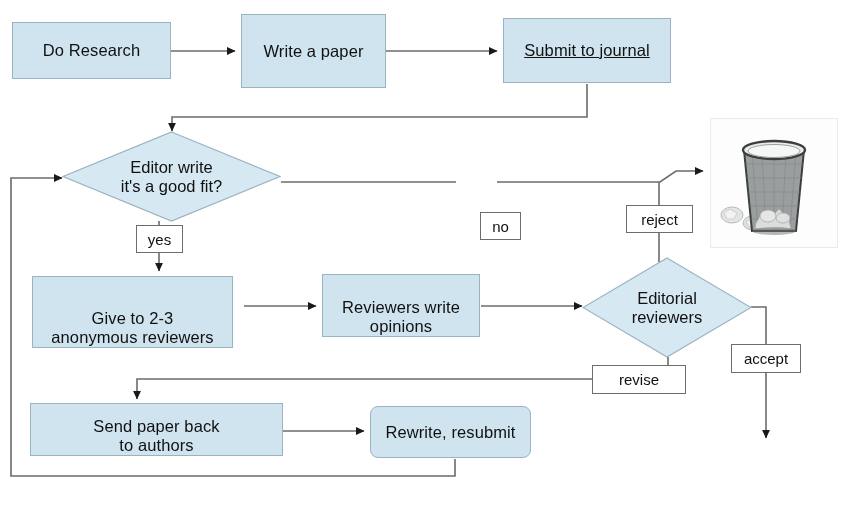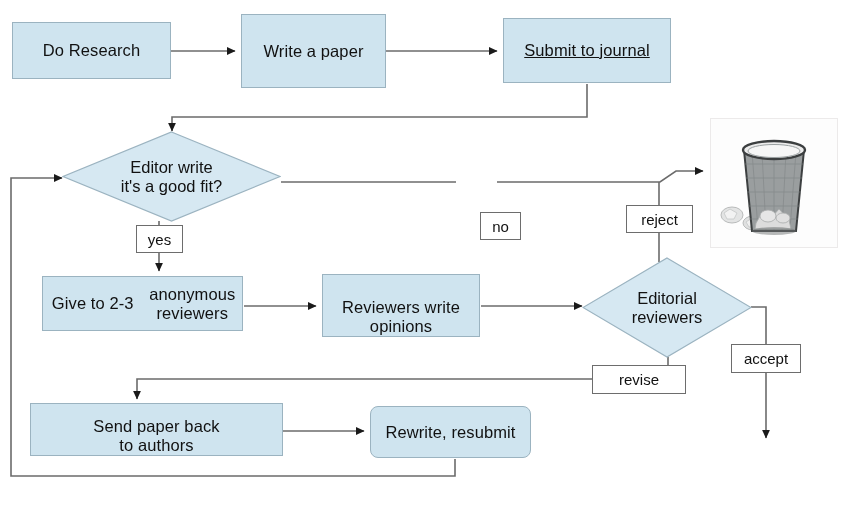--- a/index.html
+++ b/index.html
@@ -147,21 +147,21 @@
   <div class="diamond-wrap" style="left:62px; top:131px; width:219px; height:91px;">
     <svg width="219" height="91" viewBox="0 0 219 91" xmlns="http://www.w3.org/2000/svg">
       <polygon points="109.5,1 218,45.5 109.5,90 1,45.5" fill="#d6e8f2" stroke="#9bb3c0" stroke-width="1.2"></polygon>
     </svg>
     <div class="diamond-text">
       <span>Editor write</span>
       <span>it's a good fit?</span>
     </div>
   </div>
 
-  <div class="node" style="left:42px; top:276px; width:201px; height:55px; flex-direction:row;">
+  <div class="node" style="left:32px; top:276px; width:201px; height:72px; flex-direction:column;">
     <span>Give to 2-3</span>
     <span>anonymous reviewers</span>
   </div>
 
   <div class="node" style="left:322px; top:274px; width:158px; height:63px; flex-direction:column;">
     <span>Reviewers write</span>
     <span>opinions</span>
   </div>
 
   <div class="diamond-wrap" style="left:582px; top:257px; width:170px; height:101px;">

